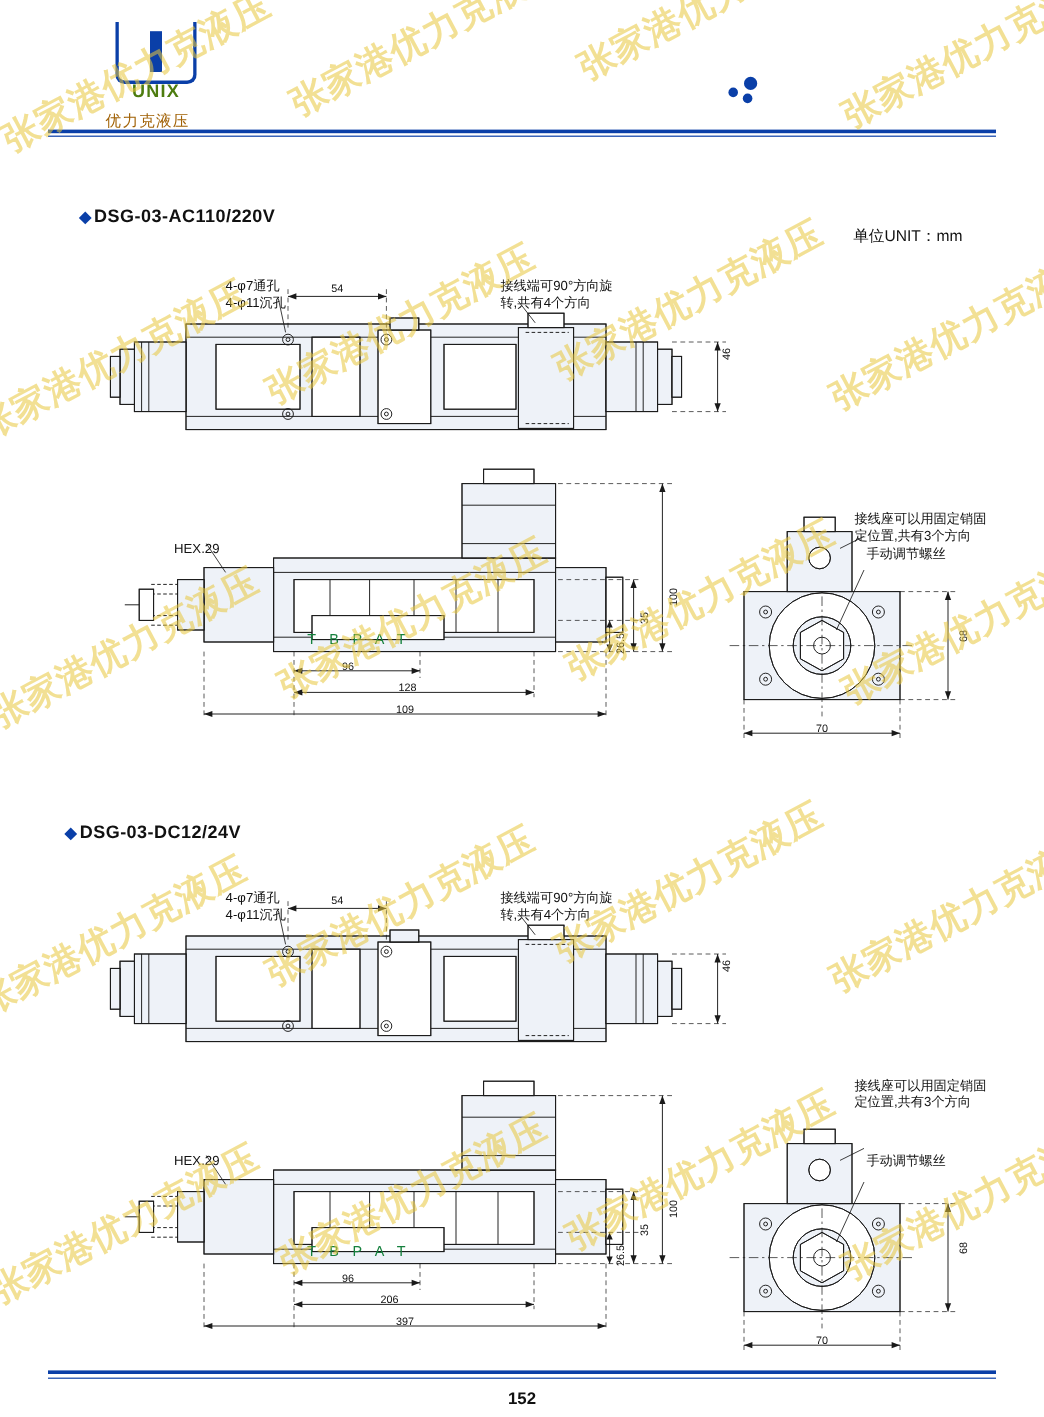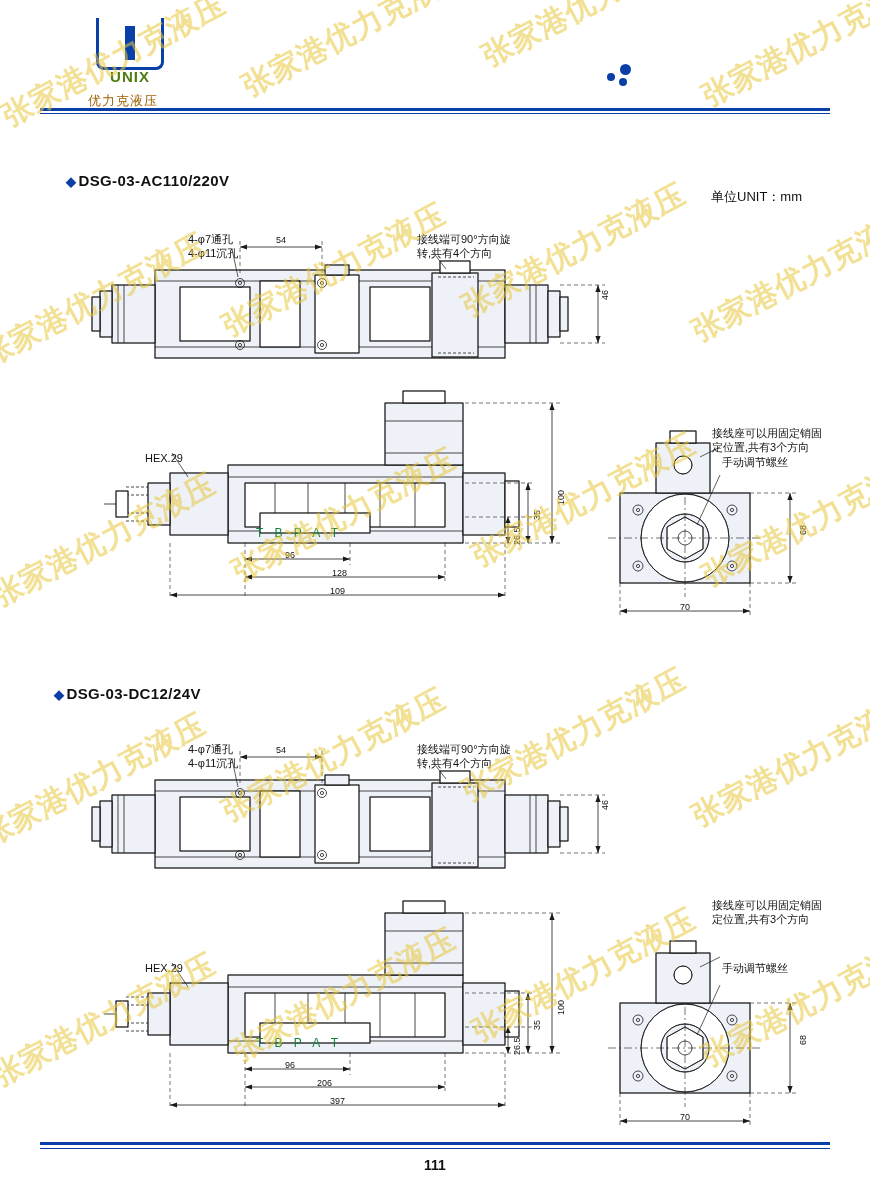--- a/index.html
+++ b/index.html
@@ -560,21 +560,21 @@
   <div class="dimtext" style="left:330px; top:1096px;">397</div>
 
   <div class="callout" style="left:712px; top:899px;">接线座可以用固定销固
 定位置,共有3个方向</div>
   <div class="callout" style="left:722px; top:962px;">手动调节螺丝</div>
   <div class="dimtext" style="left:680px; top:1112px;">70</div>
   <div class="dimtext vert" style="left:798px; top:1045px;">68</div>
 
   <div class="ftr-rule"></div>
   <div class="ftr-rule2"></div>
-  <div class="page-no">111</div>
+  <div class="page-no">152</div>
 
   <div class="wm" style="left:-10px;  top:40px;">张家港优力克液压</div>
   <div class="wm" style="left:230px;  top:10px;">张家港优力克液压</div>
   <div class="wm" style="left:470px;  top:-20px;">张家港优力克液压</div>
   <div class="wm" style="left:690px;  top:20px;">张家港优力克液压</div>
 
   <div class="wm" style="left:-30px;  top:280px;">张家港优力克液压</div>
   <div class="wm" style="left:210px;  top:250px;">张家港优力克液压</div>
   <div class="wm" style="left:450px;  top:230px;">张家港优力克液压</div>
   <div class="wm" style="left:680px;  top:255px;">张家港优力克液压</div>

